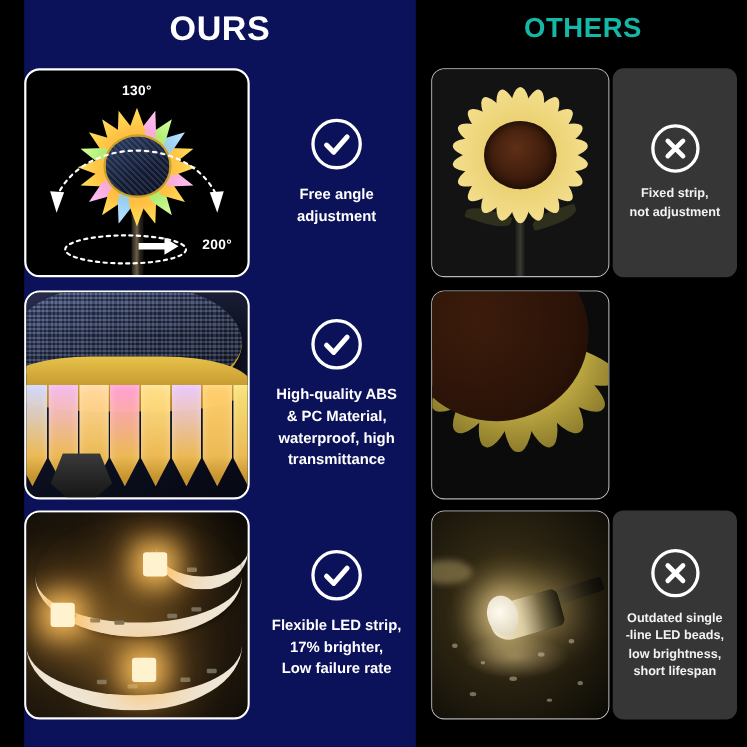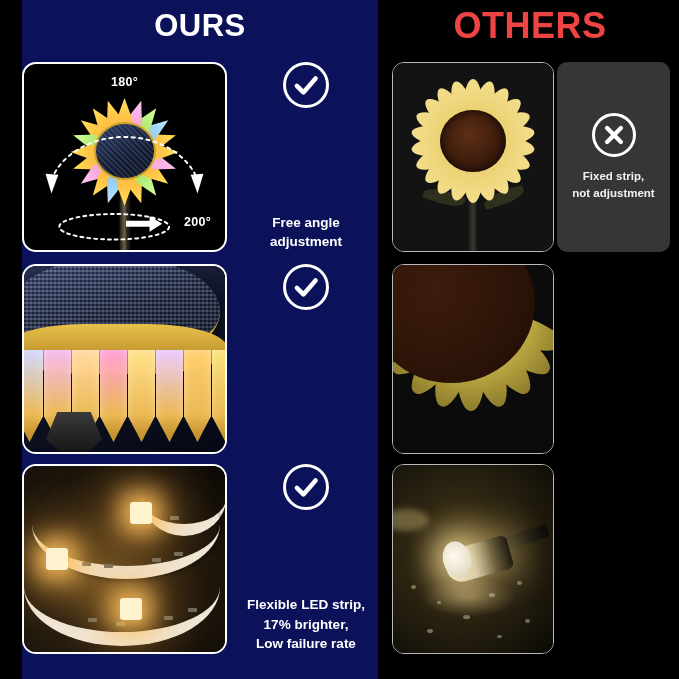--- a/index.html
+++ b/index.html
@@ -52,22 +52,22 @@
     left: 22px;
     width: 356px;
     text-align: center;
     font-size: 31px;
     color: #ffffff;
   }
   .title-others {
     left: 390px;
     width: 280px;
     text-align: center;
-    font-size: 36px;
-    color: #ef4444;
+    font-size: 25px;
+    color: #14b8a6;
   }
 
   
   .row {
     position: absolute;
     left: 0;
     width: 679px;
   }
   .row-1 { top: 62px;  height: 192px; }
   .row-2 { top: 264px; height: 192px; }
@@ -90,21 +90,21 @@
   
   .ours-text {
     position: absolute;
     left: 233px;
     top: 0;
     width: 146px;
     height: 190px;
     display: flex;
     flex-direction: column;
     align-items: center;
-    justify-content: space-between;
+    justify-content: center;
     gap: 13px;
     color: #ffffff;
   }
   .ours-caption {
     font-size: 13.5px;
     line-height: 1.45;
     font-weight: bold;
     text-align: center;
     color: #ffffff;
     padding: 0 2px;
@@ -444,21 +444,21 @@
             <div class="petal " style="transform: rotate(0deg);"></div>
           <div class="sl-disc"></div>
         </div>
         <svg class="art" viewBox="0 0 205 190">
           <path d="M28,118 A78,62 0 0 1 177,118" fill="none" stroke="#ffffff" stroke-width="2" stroke-dasharray="3.2 4.4" stroke-linecap="round"></path>
           <polygon points="28,132 22,112 35,113" fill="#ffffff"></polygon>
           <polygon points="177,132 170,113 183,112" fill="#ffffff"></polygon>
           <ellipse cx="92" cy="166" rx="56" ry="13" fill="none" stroke="#ffffff" stroke-width="2" stroke-dasharray="3 4" stroke-linecap="round"></ellipse>
           <polygon points="104,160 128,160 128,155 141,163 128,171 128,166 104,166" fill="#ffffff"></polygon>
         </svg>
-        <div class="callout-text c-180">180°</div>
+        <div class="callout-text c-180">130°</div>
         <div class="callout-text c-360">200°</div>
       </div>
     </div>
 
     <div class="ours-text">
       <div class="badge">
         <svg viewBox="0 0 46 46">
           <path d="M12.5,24 L20,31.5 L34,15.5" fill="none" stroke="#ffffff" stroke-width="5.2" stroke-linecap="round" stroke-linejoin="round"></path>
         </svg>
       </div>
@@ -531,20 +531,24 @@
         <div class="macro-base"></div>
       </div>
     </div>
 
     <div class="ours-text">
       <div class="badge">
         <svg viewBox="0 0 46 46">
           <path d="M12.5,24 L20,31.5 L34,15.5" fill="none" stroke="#ffffff" stroke-width="5.2" stroke-linecap="round" stroke-linejoin="round"></path>
         </svg>
       </div>
+      <div class="ours-caption">High-quality ABS
+&amp; PC Material,
+waterproof, high
+transmittance</div>
     </div>
 
     <div class="others-img">
       <div class="art">
         <div class="closeup-bg"></div>
         <div class="closeup-petals" id="closeup-petals">
             <div class="cpetal" style="transform: rotate(-72deg);"></div>
             <div class="cpetal" style="transform: rotate(-54deg);"></div>
             <div class="cpetal" style="transform: rotate(-36deg);"></div>
             <div class="cpetal" style="transform: rotate(-18deg);"></div>
@@ -608,15 +612,26 @@
         <div class="droplet" style="left:44px;top:136px;width:4px;height:3px;"></div>
         <div class="droplet" style="left:96px;top:128px;width:6px;height:4px;"></div>
         <div class="droplet" style="left:124px;top:116px;width:5px;height:4px;"></div>
         <div class="droplet" style="left:70px;top:150px;width:7px;height:4px;"></div>
         <div class="droplet" style="left:132px;top:154px;width:5px;height:4px;"></div>
         <div class="droplet" style="left:34px;top:164px;width:6px;height:4px;"></div>
         <div class="droplet" style="left:104px;top:170px;width:5px;height:3px;"></div>
       </div>
     </div>
 
+    <div class="others-text">
+      <div class="badge badge-x">
+        <svg viewBox="0 0 44 44">
+          <path d="M14,14 L30,30 M30,14 L14,30" fill="none" stroke="#ffffff" stroke-width="5" stroke-linecap="round"></path>
+        </svg>
+      </div>
+      <div class="others-caption">Outdated single
+-line LED beads,
+low brightness,
+short lifespan</div>
+    </div>
   </div>
 
 </div>
 
 </body></html>

